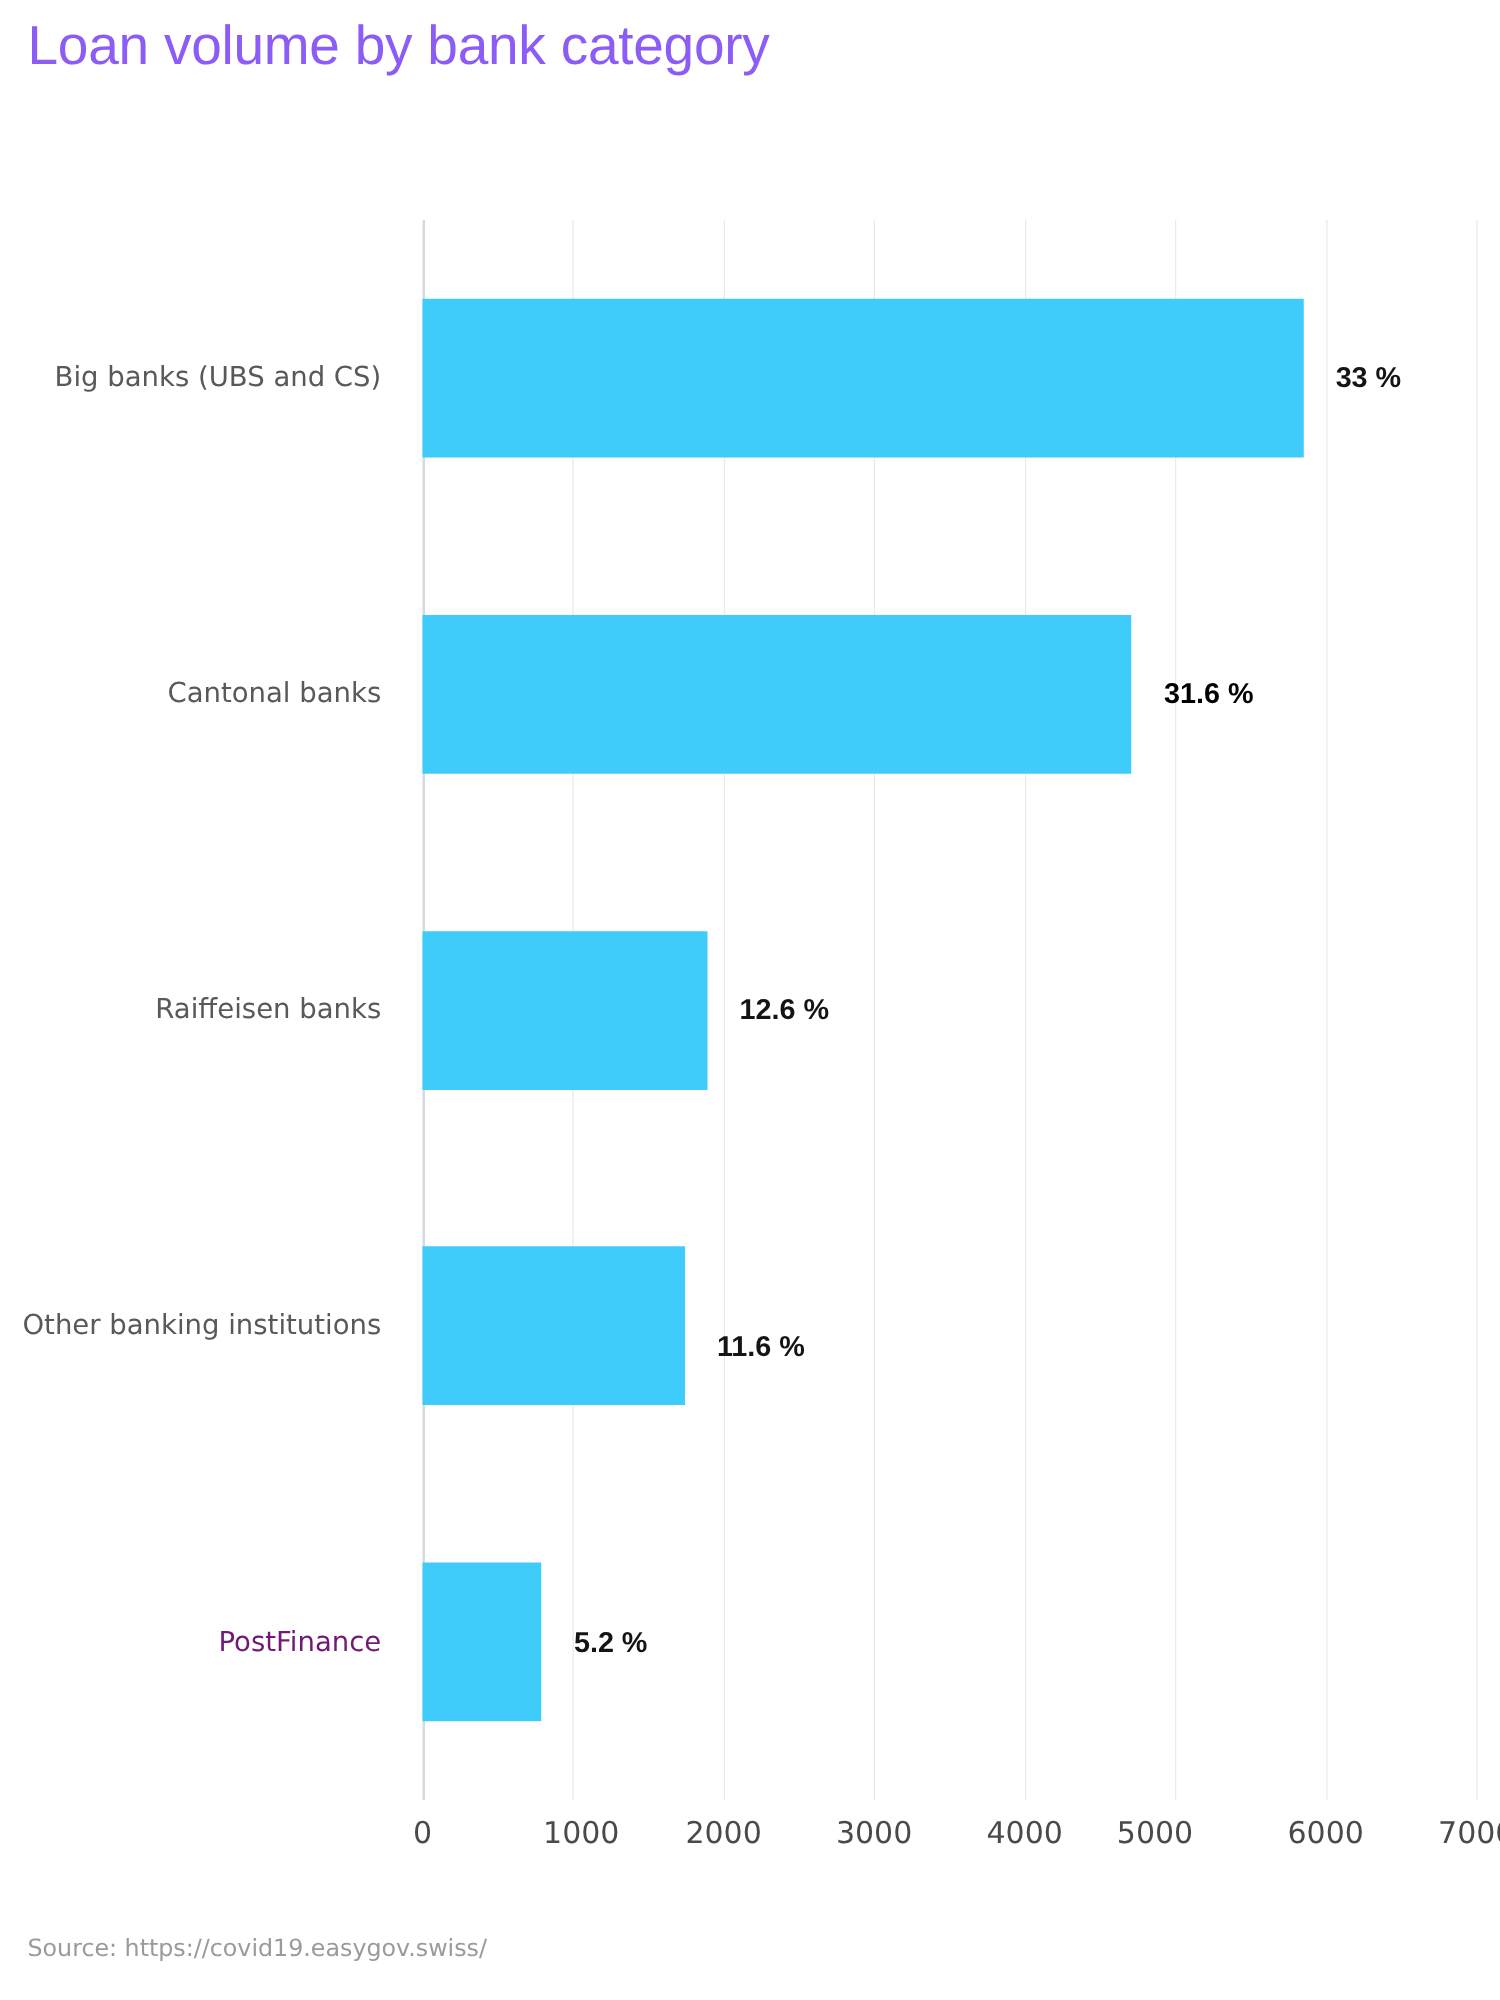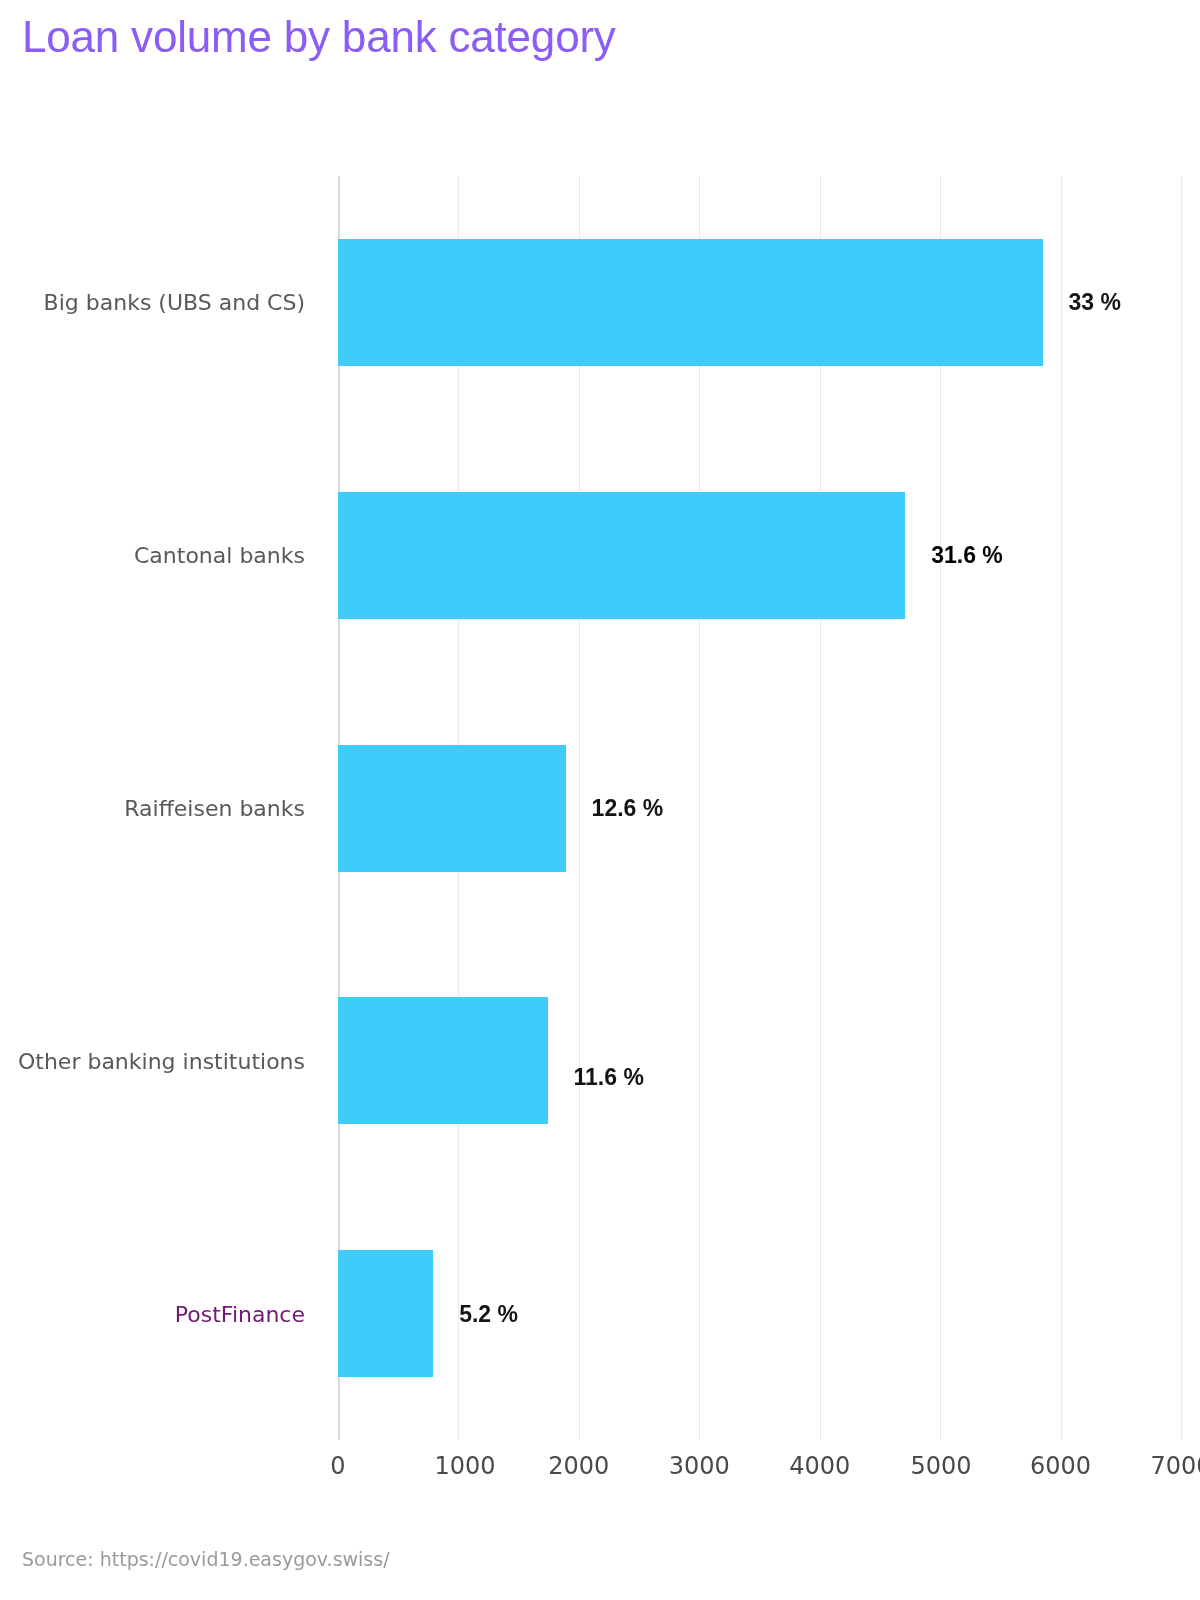--- a/index.html
+++ b/index.html
@@ -197,21 +197,21 @@
         </div>
       </div>
   </div>
 
   <div id="xticks">
       <div class="xtick" style="left: 0px;">0</div>
       <div class="xtick" style="left: 127px;">1000</div>
       <div class="xtick" style="left: 240.857px;">2000</div>
       <div class="xtick" style="left: 361.286px;">3000</div>
       <div class="xtick" style="left: 481.714px;">4000</div>
-      <div class="xtick" style="left: 603px;">5000</div>
+      <div class="xtick" style="left: 586px;">5000</div>
       <div class="xtick" style="left: 722.571px;">6000</div>
       <div class="xtick" style="left: 843px;">7000</div>
     </div>
 </div>
 
 <div id="footer">
   <p id="source-text">Source: https://covid19.easygov.swiss/</p>
 </div>
 
 </body></html>

